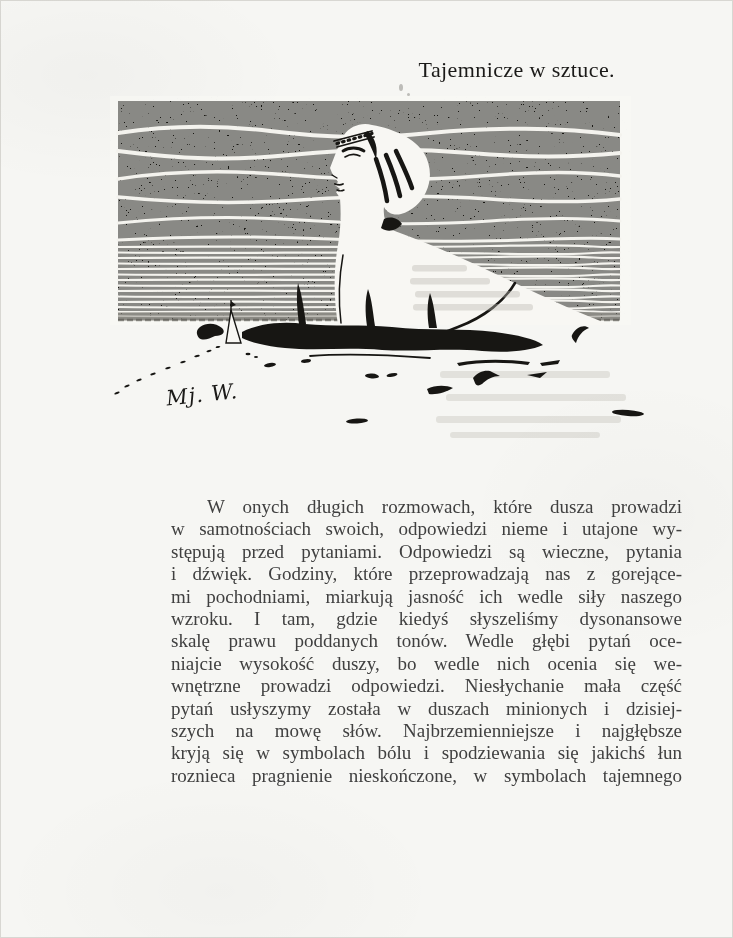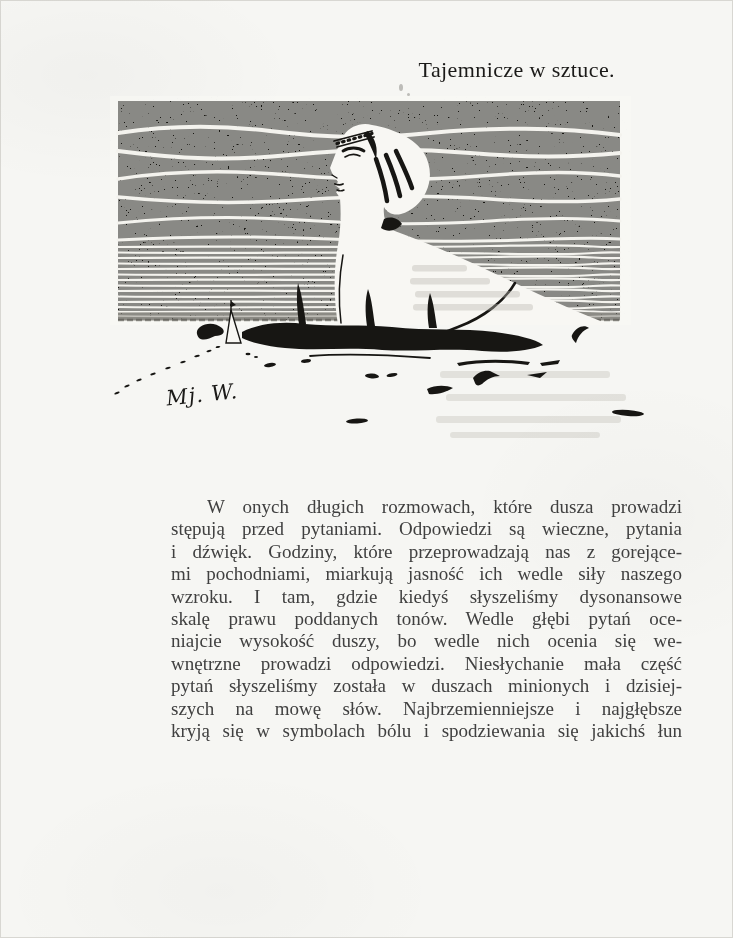--- a/index.html
+++ b/index.html
@@ -183,25 +183,27 @@
       <ellipse cx="87" cy="261" rx="2.8" ry="1.1" transform="rotate(-12 87 261)"></ellipse>
       <ellipse cx="99" cy="256" rx="2.6" ry="1" transform="rotate(-12 99 256)"></ellipse>
       <ellipse cx="108" cy="252" rx="2.4" ry="1" transform="rotate(-10 108 252)"></ellipse>
     </g>
 
     <text x="56" y="308" transform="rotate(-6 80 300)" font-family="'DejaVu Serif','Liberation Serif',serif" font-style="italic" font-size="21" letter-spacing="1" fill="#1b1a18">Mj. W.</text>
   </svg>
 
   <div class="bodytext">
     <div class="line first">W onych długich rozmowach, które dusza prowadzi</div>
+    <div class="line">w samotnościach swoich, odpowiedzi nieme i utajone wy-</div>
     <div class="line">stępują przed pytaniami. Odpowiedzi są wieczne, pytania</div>
     <div class="line">i dźwięk. Godziny, które przeprowadzają nas z gorejące-</div>
     <div class="line">mi pochodniami, miarkują jasność ich wedle siły naszego</div>
     <div class="line">wzroku. I tam, gdzie kiedyś słyszeliśmy dysonansowe</div>
     <div class="line">skalę prawu poddanych tonów. Wedle głębi pytań oce-</div>
     <div class="line">niajcie wysokość duszy, bo wedle nich ocenia się we-</div>
     <div class="line">wnętrzne prowadzi odpowiedzi. Niesłychanie mała część</div>
-    <div class="line">pytań słyszeliśmy została w duszach minionych i dzisiej-</div>
+    <div class="line">pytań usłyszymy została w duszach minionych i dzisiej-</div>
     <div class="line">szych na mowę słów. Najbrzemienniejsze i najgłębsze</div>
     <div class="line">kryją się w symbolach bólu i spodziewania się jakichś łun</div>
+    <div class="line">roznieca pragnienie nieskończone, w symbolach tajemnego</div>
   </div>
 
 </div>
 
 </body></html>

